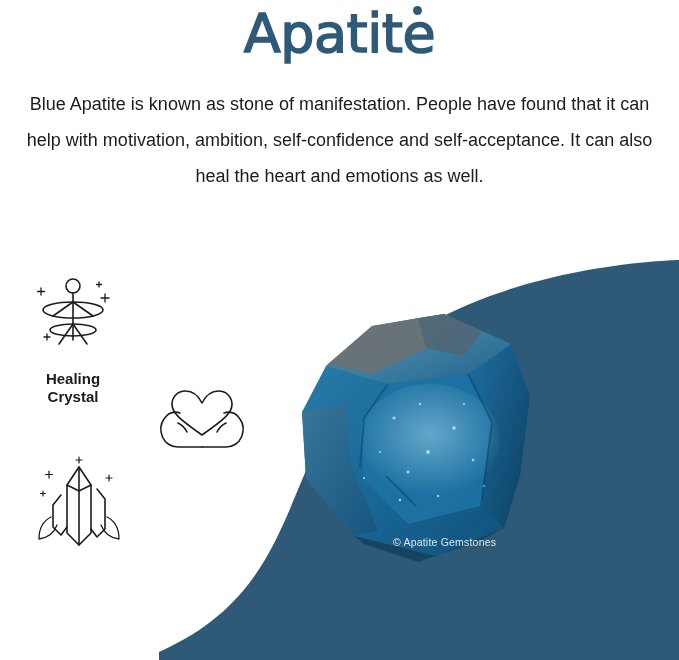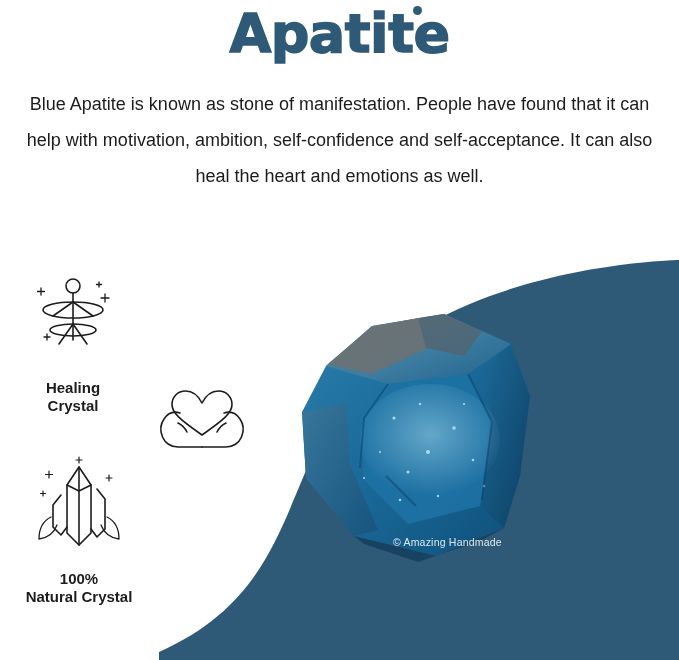--- a/index.html
+++ b/index.html
@@ -17,21 +17,21 @@
   }
 
   
   #title {
     position: absolute;
     top: 2px;
     left: 0;
     width: 679px;
     text-align: center;
     font-family: "DejaVu Sans", sans-serif;
-    font-weight: bold;
+    font-weight: normal;
     font-size: 54px;
     letter-spacing: -0.5px;
     color: #2e5a77;
     -webkit-text-stroke: 1.5px #2e5a77;
   }
   #title-dot {
     position: absolute;
     top: 6px;
     left: 413px;
     width: 9px;
@@ -88,21 +88,21 @@
     position: absolute;
     text-align: center;
     color: #1c1c1c;
   }
   .badge .badge-icon { display: block; margin: 0 auto; }
   .badge .badge-label {
     display: block;
     font-size: 15px;
     font-weight: bold;
     line-height: 18px;
-    margin-top: 15px;
+    margin-top: 6px;
     white-space: pre-line;
   }
 
   #badge-healing { left: 14px; top: 272px; width: 118px; }
   #badge-handmade { left: 140px; top: 355px; width: 124px; }
   #badge-natural { left: 14px; top: 455px; width: 130px; }
 
   .stroke-icon {
     stroke: #1c1c1c;
     fill: none;
@@ -183,21 +183,21 @@
     </g>
 
     <g stroke="#0b3f64" stroke-width="2" fill="none" opacity="0.5">
       <path d="M120 84 L96 118 L92 168"></path>
       <path d="M200 74 L224 122 L214 200"></path>
       <path d="M148 206 L118 176"></path>
     </g>
 
     <path d="M86 236 L168 256 L236 228 L214 240 L150 262 L96 244 Z" fill="#0a3854" opacity="0.65"></path>
   </svg>
-  <div id="gem-credit">© Amazing Handmade</div>
+  <div id="gem-credit">© Apatite Gemstones</div>
 </div>
 
 <div class="badge" id="badge-healing">
   <span class="badge-icon">
     <svg width="100" height="88" viewBox="0 0 100 88" class="stroke-icon" xmlns="http://www.w3.org/2000/svg">
       <circle cx="50" cy="14" r="7"></circle>
       <path d="M50 21 L50 68"></path>
       <path d="M50 30 L30 44"></path>
       <path d="M50 30 L70 44"></path>
       <path d="M50 52 L36 72"></path>
@@ -239,15 +239,13 @@
       <g stroke-width="1.2">
         <path d="M22 16 l0 7 M18.5 19.5 l7 0"></path>
         <path d="M52 2 l0 6 M49 5 l6 0"></path>
         <path d="M82 20 l0 6 M79 23 l6 0"></path>
         <path d="M16 36 l0 5 M13.5 38.5 l5 0"></path>
       </g>
       <path d="M24 62 C16 66 12 74 12 84 C20 83 27 78 30 70" stroke-width="1.3"></path>
       <path d="M80 62 C88 66 92 74 92 84 C84 83 77 78 74 70" stroke-width="1.3"></path>
     </svg>
   </span>
-  <span class="badge-label">100%
-Natural Crystal</span>
 </div>
 
 </body></html>

